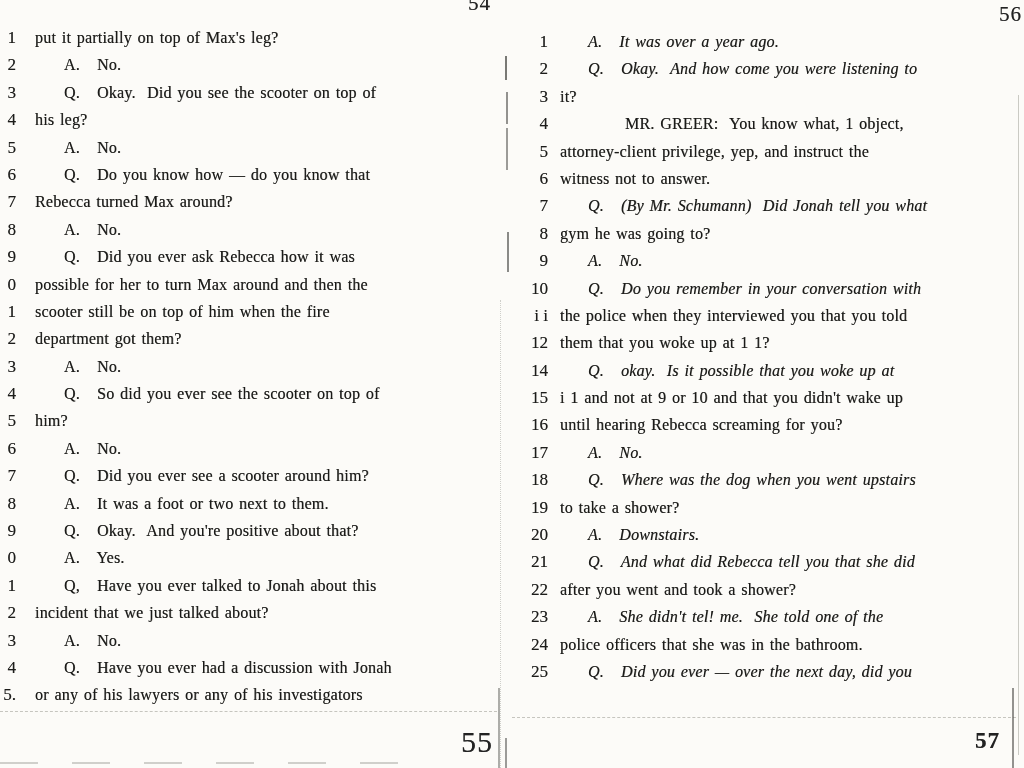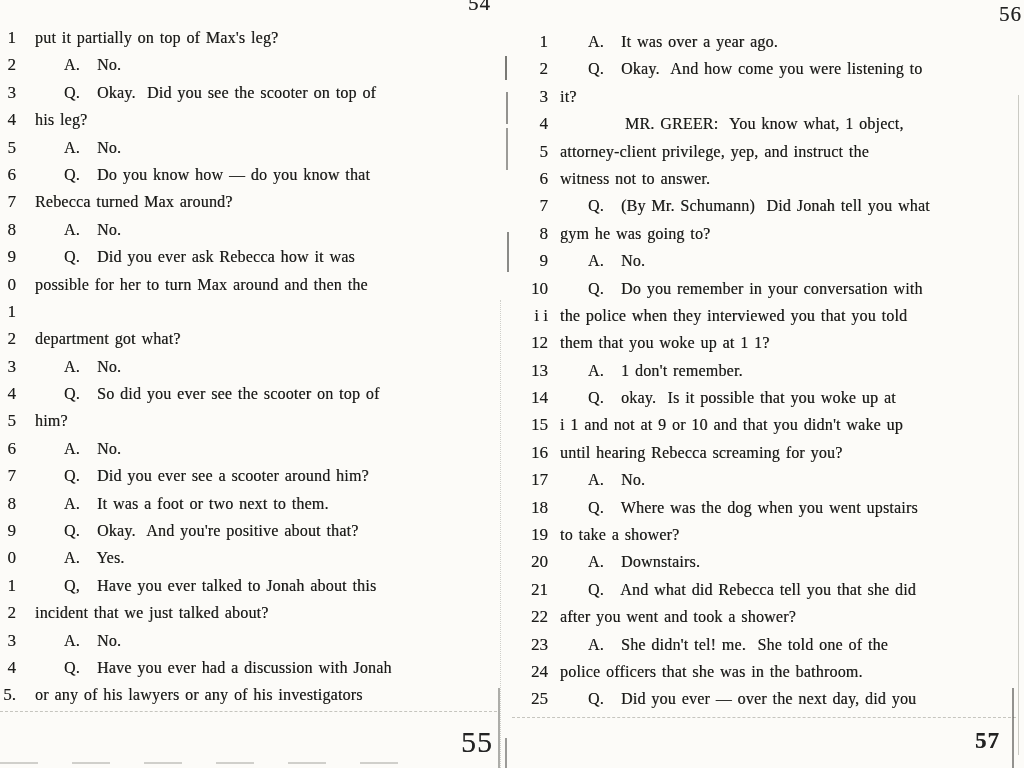--- a/index.html
+++ b/index.html
@@ -24,21 +24,21 @@
        align-items:baseline;}
   .num{flex:0 0 auto;text-align:right;font-size:17px;color:#1c1c1a;
        text-shadow:0.3px 0 0 rgba(20,20,20,.5);}
   .page-left  .num{width:16px;}
   .page-right .num{width:43px;}
   .txt{font-size:16px;letter-spacing:0.2px;word-spacing:1.5px;
        text-shadow:0.35px 0 0 rgba(25,25,22,.55);}
   .page-left  .txt{margin-left:19px;}
   .page-right .txt{margin-left:12px;}
   .page-left  .row.qa  .txt{padding-left:29px;}
-  .page-right .row.qa  .txt{padding-left:28px;}
+  .page-right .row.qa  .txt{padding-left:28px;font-style:italic;}
   .row.deep .txt{padding-left:65px;}
   .row.cont .txt{padding-left:0;}
 
   
   .artifact{position:absolute;}
   .hr-dash{border-top:1px dashed #9a9a92;opacity:.55;height:0;}
   .vseg{width:2px;background:#4d4d49;}
   .vdot{border-left:1px dotted #8e8e86;opacity:.4;width:0;}
   .smudge{height:2px;opacity:.8;
     background:repeating-linear-gradient(90deg,
@@ -53,22 +53,22 @@
       <div class="row cont"><span class="num">1</span><span class="txt">put it partially on top of Max's leg?</span></div>
       <div class="row qa"><span class="num">2</span><span class="txt">A.   No.</span></div>
       <div class="row qa"><span class="num">3</span><span class="txt">Q.   Okay.  Did you see the scooter on top of</span></div>
       <div class="row cont"><span class="num">4</span><span class="txt">his leg?</span></div>
       <div class="row qa"><span class="num">5</span><span class="txt">A.   No.</span></div>
       <div class="row qa"><span class="num">6</span><span class="txt">Q.   Do you know how — do you know that</span></div>
       <div class="row cont"><span class="num">7</span><span class="txt">Rebecca turned Max around?</span></div>
       <div class="row qa"><span class="num">8</span><span class="txt">A.   No.</span></div>
       <div class="row qa"><span class="num">9</span><span class="txt">Q.   Did you ever ask Rebecca how it was</span></div>
       <div class="row cont"><span class="num">0</span><span class="txt">possible for her to turn Max around and then the</span></div>
-      <div class="row cont"><span class="num">1</span></div>
-      <div class="row cont"><span class="num">2</span><span class="txt">department got what?</span></div>
+      <div class="row cont"><span class="num">1</span><span class="txt">scooter still be on top of him when the fire</span></div>
+      <div class="row cont"><span class="num">2</span><span class="txt">department got them?</span></div>
       <div class="row qa"><span class="num">3</span><span class="txt">A.   No.</span></div>
       <div class="row qa"><span class="num">4</span><span class="txt">Q.   So did you ever see the scooter on top of</span></div>
       <div class="row cont"><span class="num">5</span><span class="txt">him?</span></div>
       <div class="row qa"><span class="num">6</span><span class="txt">A.   No.</span></div>
       <div class="row qa"><span class="num">7</span><span class="txt">Q.   Did you ever see a scooter around him?</span></div>
       <div class="row qa"><span class="num">8</span><span class="txt">A.   It was a foot or two next to them.</span></div>
       <div class="row qa"><span class="num">9</span><span class="txt">Q.   Okay.  And you're positive about that?</span></div>
       <div class="row qa"><span class="num">0</span><span class="txt">A.   Yes.</span></div>
       <div class="row qa"><span class="num">1</span><span class="txt">Q,   Have you ever talked to Jonah about this</span></div>
       <div class="row cont"><span class="num">2</span><span class="txt">incident that we just talked about?</span></div>
@@ -87,21 +87,20 @@
       <div class="row cont"><span class="num">3</span><span class="txt">it?</span></div>
       <div class="row deep"><span class="num">4</span><span class="txt">MR. GREER:  You know what, 1 object,</span></div>
       <div class="row cont"><span class="num">5</span><span class="txt">attorney-client privilege, yep, and instruct the</span></div>
       <div class="row cont"><span class="num">6</span><span class="txt">witness not to answer.</span></div>
       <div class="row qa"><span class="num">7</span><span class="txt">Q.   (By Mr. Schumann)  Did Jonah tell you what</span></div>
       <div class="row cont"><span class="num">8</span><span class="txt">gym he was going to?</span></div>
       <div class="row qa"><span class="num">9</span><span class="txt">A.   No.</span></div>
       <div class="row qa"><span class="num">10</span><span class="txt">Q.   Do you remember in your conversation with</span></div>
       <div class="row cont"><span class="num">i i</span><span class="txt">the police when they interviewed you that you told</span></div>
       <div class="row cont"><span class="num">12</span><span class="txt">them that you woke up at 1 1?</span></div>
-      <div class="row qa"><span class="num">13</span><span class="txt">A.   1 don't remember.</span></div>
       <div class="row qa"><span class="num">14</span><span class="txt">Q.   okay.  Is it possible that you woke up at</span></div>
       <div class="row cont"><span class="num">15</span><span class="txt">i 1 and not at 9 or 10 and that you didn't wake up</span></div>
       <div class="row cont"><span class="num">16</span><span class="txt">until hearing Rebecca screaming for you?</span></div>
       <div class="row qa"><span class="num">17</span><span class="txt">A.   No.</span></div>
       <div class="row qa"><span class="num">18</span><span class="txt">Q.   Where was the dog when you went upstairs</span></div>
       <div class="row cont"><span class="num">19</span><span class="txt">to take a shower?</span></div>
       <div class="row qa"><span class="num">20</span><span class="txt">A.   Downstairs.</span></div>
       <div class="row qa"><span class="num">21</span><span class="txt">Q.   And what did Rebecca tell you that she did</span></div>
       <div class="row cont"><span class="num">22</span><span class="txt">after you went and took a shower?</span></div>
       <div class="row qa"><span class="num">23</span><span class="txt">A.   She didn't tel! me.  She told one of the</span></div>

